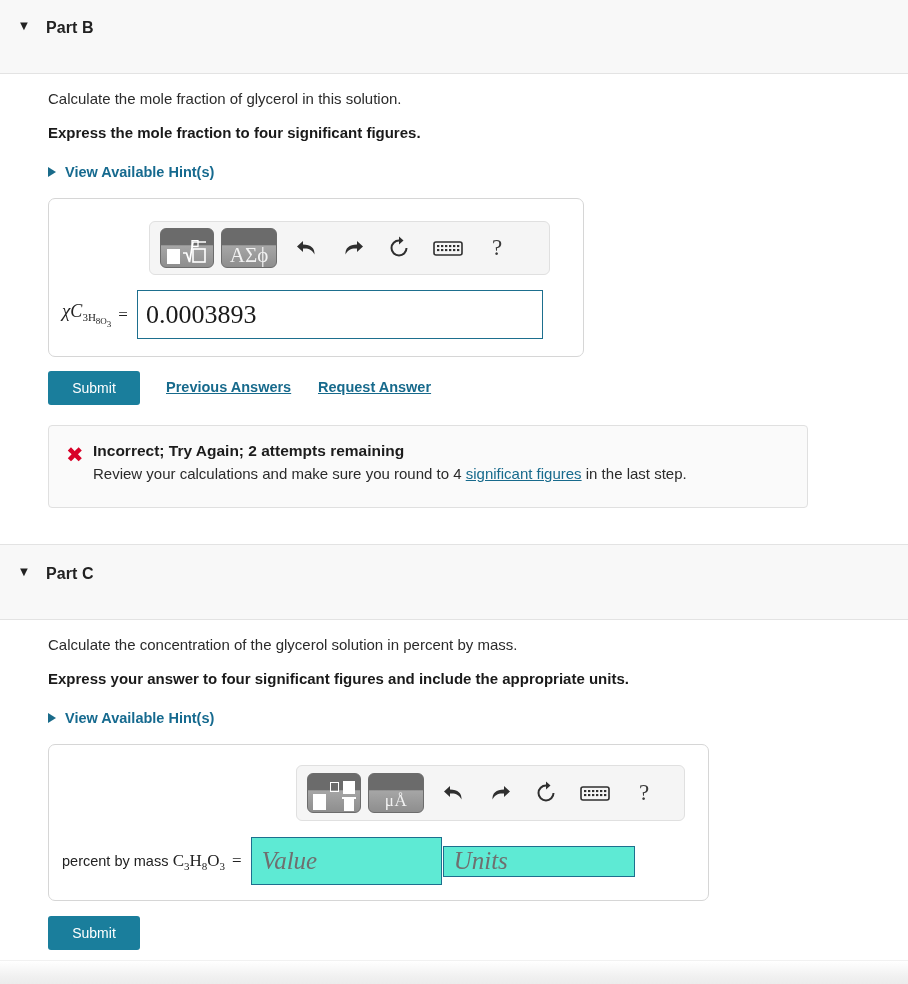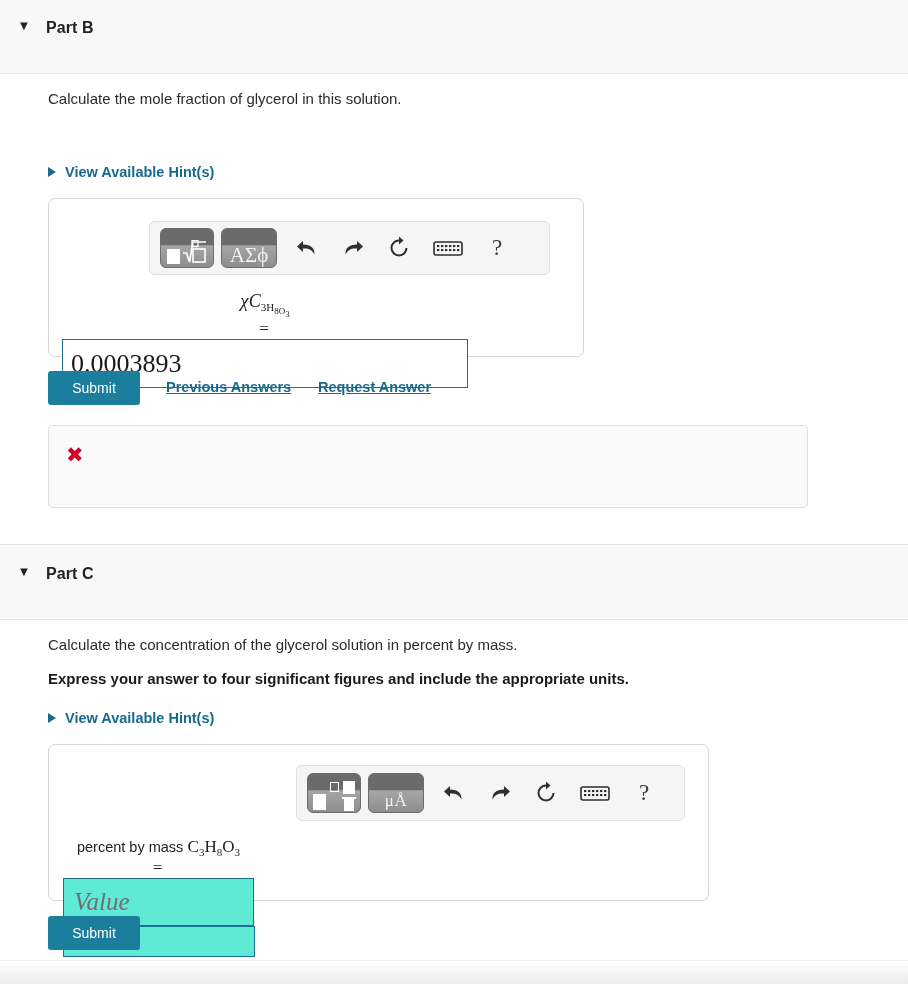--- a/index.html
+++ b/index.html
@@ -119,21 +119,21 @@
     width: 46px; height: 40px;
     display: flex; align-items: center; justify-content: center;
     cursor: pointer; color: #2f2f2f;
   }
   .tb-icon.wide { width: 52px; }
   .tb-q {
     font-size: 23px; color: #3a3a3a; font-family: "Liberation Serif", serif;
   }
 
   
-  .ans-row { position: absolute; display: flex; align-items: center; flex-direction: column; }
+  .ans-row { position: absolute; display: flex; align-items: center; }
   .ans-label {
     font-family: "Liberation Serif", serif;
     color: #222; white-space: nowrap;
   }
   .ans-label .chi { font-style: italic; font-size: 19px; }
   .ans-label .cvar { font-style: italic; font-size: 18px; }
   .ans-label sub { font-size: 11px; }
   .ans-label sub sub { font-size: 9px; }
   .eq { font-family:"Liberation Serif", serif; font-size: 17px; padding: 0 9px 0 7px; color:#222;}
 
@@ -206,20 +206,21 @@
 <body>
 
 <div class="page">
 
   <div class="part-header" style="top:-1px; height:75px; padding-top:19px;">
     <div class="caret">▼</div>
     <div class="part-title">Part B</div>
   </div>
 
   <div class="q-text" style="top:89px;">Calculate the mole fraction of glycerol in this solution.</div>
+  <div class="q-bold" style="top:123px;">Express the mole fraction to four significant figures.</div>
 
   <div class="hints" style="top:164px;">
     <span class="tri"></span>
     <span class="hint-label">View Available Hint(s)</span>
   </div>
 
   <div class="answer-panel" style="left:48px; top:198px; width:536px; height:159px;"></div>
 
   <div class="mathbar" style="left:149px; top:221px; width:401px; height:54px;">
     <div class="tb-btn">
@@ -282,20 +283,24 @@
     <span class="eq">=</span>
     <input class="ans-input" style="width: 406px; height: 49px;" value="0.0003893">
   </div>
 
   <button class="submit-btn" style="left:48px; top:371px; width:92px; height:34px;">Submit</button>
   <div class="link" style="left:166px; top:379px;">Previous Answers</div>
   <div class="link" style="left:318px; top:379px;">Request Answer</div>
 
   <div class="feedback" style="left:48px; top:425px; width:760px; height:83px;">
     <div class="fb-x">✖</div>
+    <div class="fb-body">
+      <div class="fb-title">Incorrect; Try Again; 2 attempts remaining</div>
+      <div class="fb-sub"><span>Review your calculations and make sure you round to 4 </span><a href="#">significant figures</a><span> in the last step.</span></div>
+    </div>
   </div>
 
   <div class="part-header" style="top:544px; height:76px; padding-top:20px;">
     <div class="caret">▼</div>
     <div class="part-title">Part C</div>
   </div>
 
   <div class="q-text" style="top:635px;">Calculate the concentration of the glycerol solution in percent by mass.</div>
   <div class="q-bold" style="top:669px;">Express your answer to four significant figures and include the appropriate units.</div>
 

